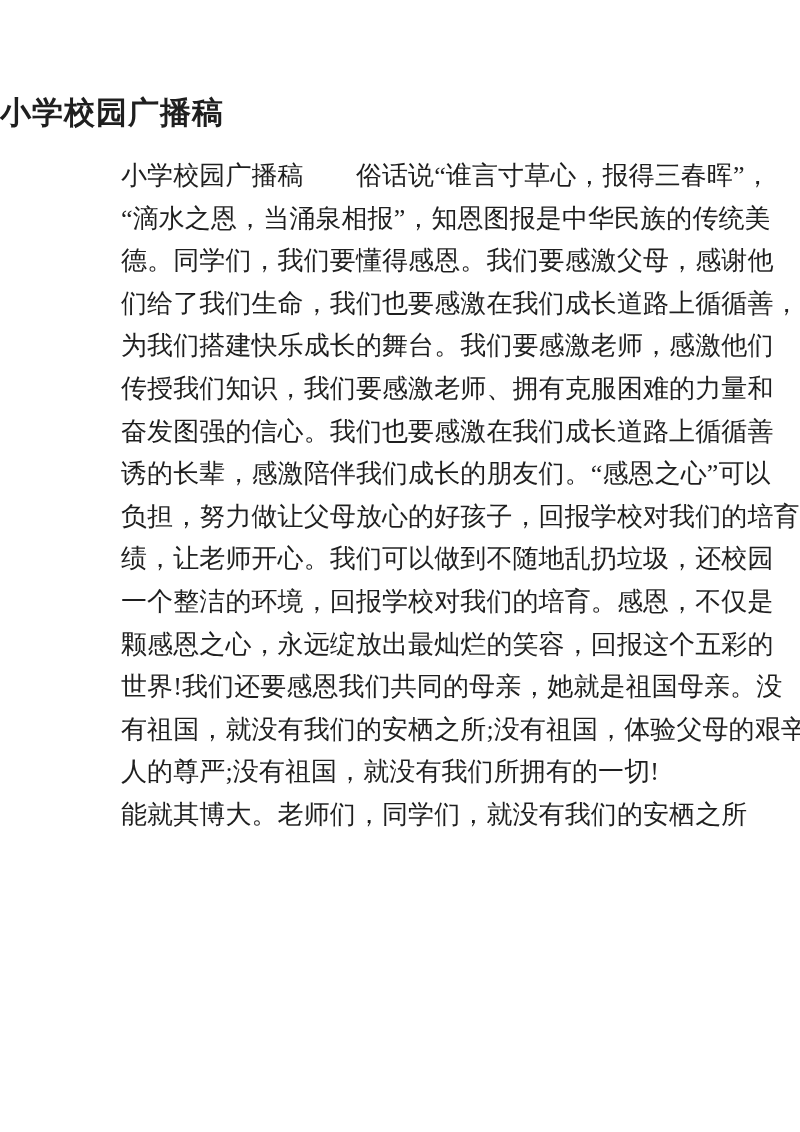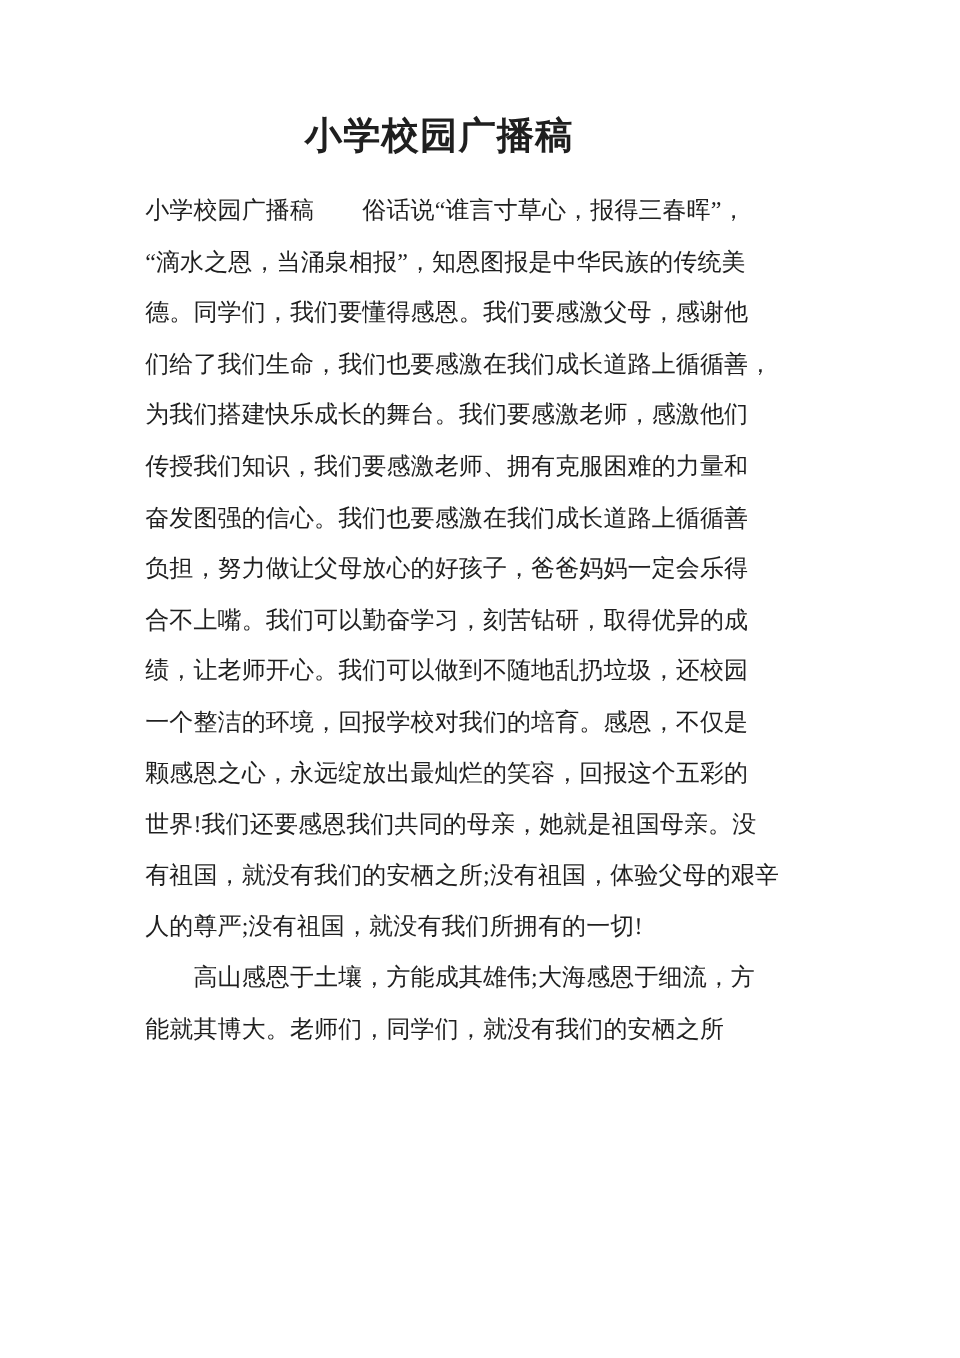--- a/index.html
+++ b/index.html
@@ -14,58 +14,56 @@
     background: var(--page-bg, #ffffff);
     overflow: hidden;
     font-family: "Liberation Serif", "DejaVu Serif", serif;
     color: var(--text-color, #1f1f1f);
   }
   .doc-title {
     position: absolute;
     top: 92px;
     left: 0;
     width: 732px;
-    text-align: center;
     font-size: 31px;
     font-weight: bold;
     letter-spacing: 1px;
     white-space: nowrap;
   }
   .doc-body {
     position: absolute;
     top: 155px;
     left: 121px;
     width: 560px;
   }
   .text-line {
     height: 42.6px;
     line-height: 42.6px;
-    font-size: 20px;
+    font-size: 26px;
     white-space: nowrap;
     letter-spacing: 0.1px;
   }
 </style>
 </head>
 <body>
 
 <div class="page" style="--page-bg: #ffffff; --text-color: #1f1f1f;">
   <div class="doc-title">小学校园广播稿</div>
 
   <div class="doc-body">
     <div class="text-line">小学校园广播稿　　俗话说“谁言寸草心，报得三春晖”，</div>
     <div class="text-line">“滴水之恩，当涌泉相报”，知恩图报是中华民族的传统美</div>
     <div class="text-line">德。同学们，我们要懂得感恩。我们要感激父母，感谢他</div>
     <div class="text-line">们给了我们生命，我们也要感激在我们成长道路上循循善，</div>
     <div class="text-line">为我们搭建快乐成长的舞台。我们要感激老师，感激他们</div>
     <div class="text-line">传授我们知识，我们要感激老师、拥有克服困难的力量和</div>
     <div class="text-line">奋发图强的信心。我们也要感激在我们成长道路上循循善</div>
-    <div class="text-line">负担，努力做让父母放心的好孩子，爸爸妈妈一定会乐得</div>
-    <div class="text-line">合不上嘴。我们可以勤奋学习，刻苦钻研，取得优异的成</div>
+    <div class="text-line">诱的长辈，感激陪伴我们成长的朋友们。“感恩之心”可以</div>
+    <div class="text-line">负担，努力做让父母放心的好孩子，回报学校对我们的培育</div>
     <div class="text-line">绩，让老师开心。我们可以做到不随地乱扔垃圾，还校园</div>
     <div class="text-line">一个整洁的环境，回报学校对我们的培育。感恩，不仅是</div>
     <div class="text-line">颗感恩之心，永远绽放出最灿烂的笑容，回报这个五彩的</div>
     <div class="text-line">世界!我们还要感恩我们共同的母亲，她就是祖国母亲。没</div>
     <div class="text-line">有祖国，就没有我们的安栖之所;没有祖国，体验父母的艰辛</div>
     <div class="text-line">人的尊严;没有祖国，就没有我们所拥有的一切!</div>
-    <div class="text-line">　　高山感恩于土壤，方能成其雄伟;大海感恩于细流，方</div>
     <div class="text-line">能就其博大。老师们，同学们，就没有我们的安栖之所</div>
   </div>
 </div>
 
 </body></html>

